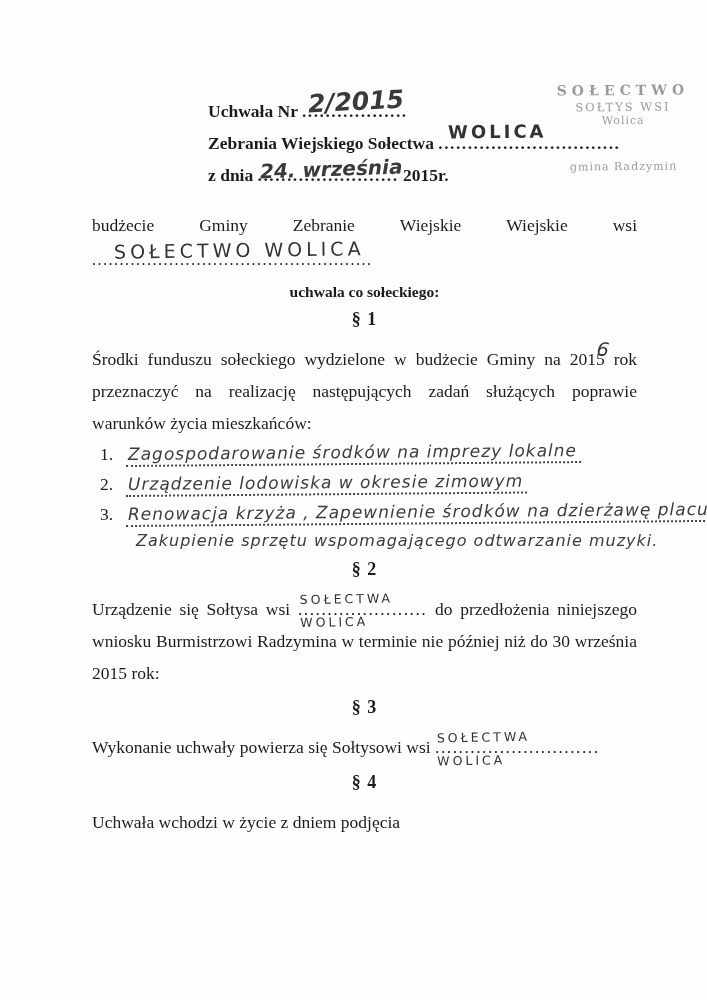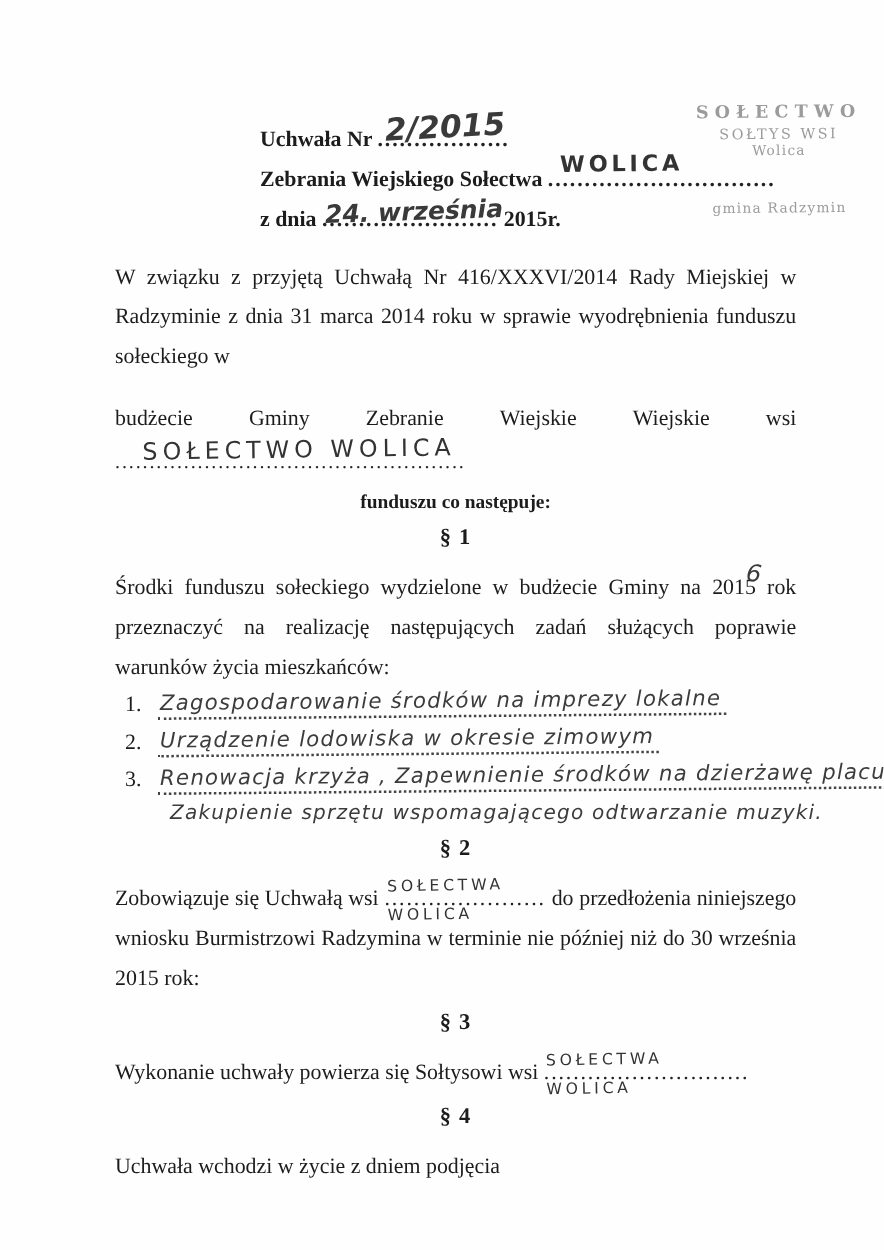--- a/index.html
+++ b/index.html
@@ -116,35 +116,34 @@
       <span>z dnia</span>
       <span class="fillin">
         <span class="dots">........................</span>
         <span class="hw hw-date">24. września</span>
       </span>
       <span>2015r.</span>
     </div>
   </div>
 
 
-  <div class="para">W związku z przyjętą Uchwałą Nr 416/XXXVI/2014 Rady Miejskiej w Radzyminie z dnia 31 marca 2014 roku w sprawie wyodrębnienia funduszu sołeckiego w</div>
   <div class="spread">
     <span>budżecie</span>
     <span>Gminy</span>
     <span>Zebranie</span>
     <span>Wiejskie</span>
     <span>Wiejskie</span>
     <span>wsi</span>
   </div>
   <div class="hw-line">
     <span class="dots light dots-row">...................................................</span>
     <span class="hw-caps inlinebig">SOŁECTWO   WOLICA</span>
   </div>
 
-  <div class="center enacts">funduszu co następuje:</div>
+  <div class="center enacts">uchwala co sołeckiego:</div>
 
   <div class="center sec-head">§ 1</div>
   <div class="para"><span>Środki funduszu sołeckiego wydzielone w budżecie Gminy na 201</span><span class="digitwrap"><span>5</span><span class="hw corr">6</span></span><span> rok przeznaczyć na realizację następujących zadań służących poprawie warunków życia mieszkańców:</span></div>
 
   <div class="list">
     <div class="item">
       <span class="num">1.</span>
       <span class="itemhw">Zagospodarowanie  środków  na  imprezy  lokalne</span>
     </div>
     <div class="item">
@@ -154,21 +153,21 @@
     <div class="item">
       <span class="num">3.</span>
       <span class="itemhw">Renowacja  krzyża , Zapewnienie  środków  na  dzierżawę  placu</span>
     </div>
     <div class="item3b">
       <span class="itemhw nodots">Zakupienie  sprzętu  wspomagającego  odtwarzanie  muzyki.</span>
     </div>
   </div>
 
   <div class="center sec-head">§ 2</div>
-  <div class="para"><span>Zobowiązuje się Uchwałą wsi</span> <span class="fillin"><span class="dots light">......................</span><span class="hw-caps small">SOŁECTWA  WOLICA</span></span> <span>do przedłożenia niniejszego wniosku Burmistrzowi Radzymina w terminie nie później niż do 30 września 2015 rok:</span></div>
+  <div class="para"><span>Urządzenie się Sołtysa wsi</span> <span class="fillin"><span class="dots light">......................</span><span class="hw-caps small">SOŁECTWA  WOLICA</span></span> <span>do przedłożenia niniejszego wniosku Burmistrzowi Radzymina w terminie nie później niż do 30 września 2015 rok:</span></div>
 
   <div class="center sec-head">§ 3</div>
   <div class="para"><span>Wykonanie uchwały powierza się Sołtysowi wsi</span> <span class="fillin"><span class="dots light">............................</span><span class="hw-caps small">SOŁECTWA   WOLICA</span></span></div>
 
   <div class="center sec-head">§ 4</div>
   <div class="para">Uchwała wchodzi w życie z dniem podjęcia</div>
 
 </div>
 
 </body></html>

